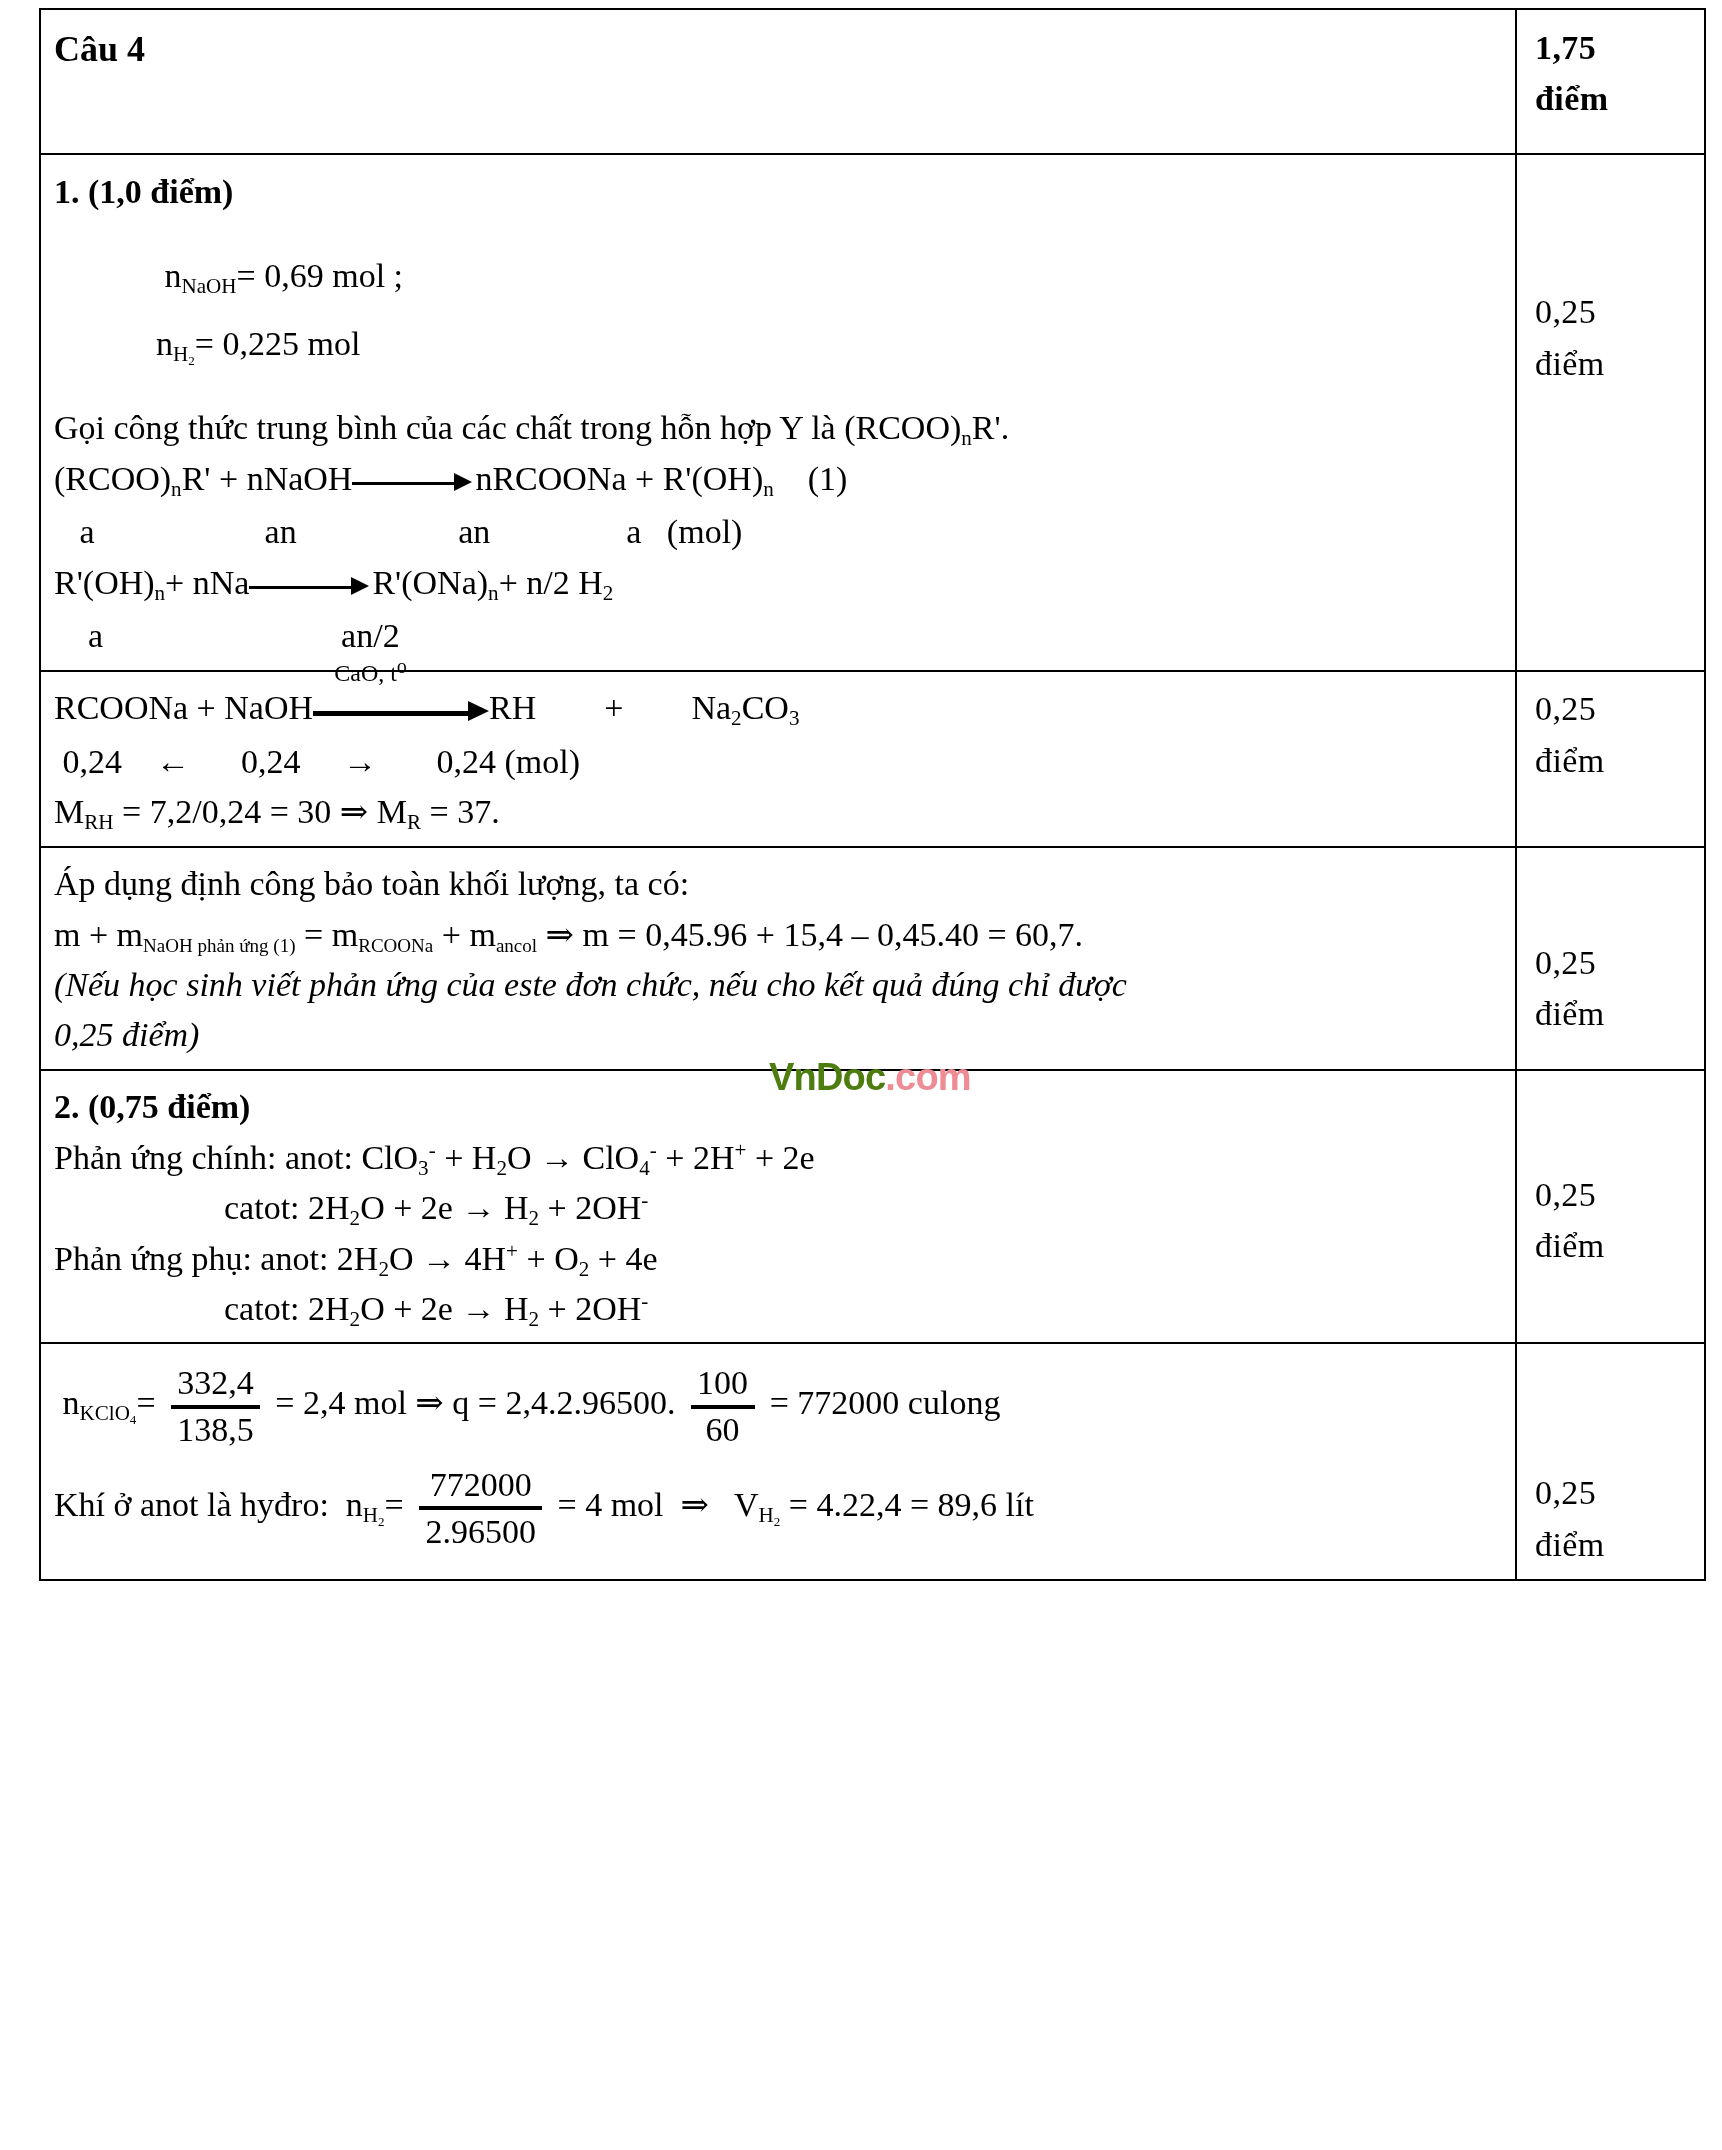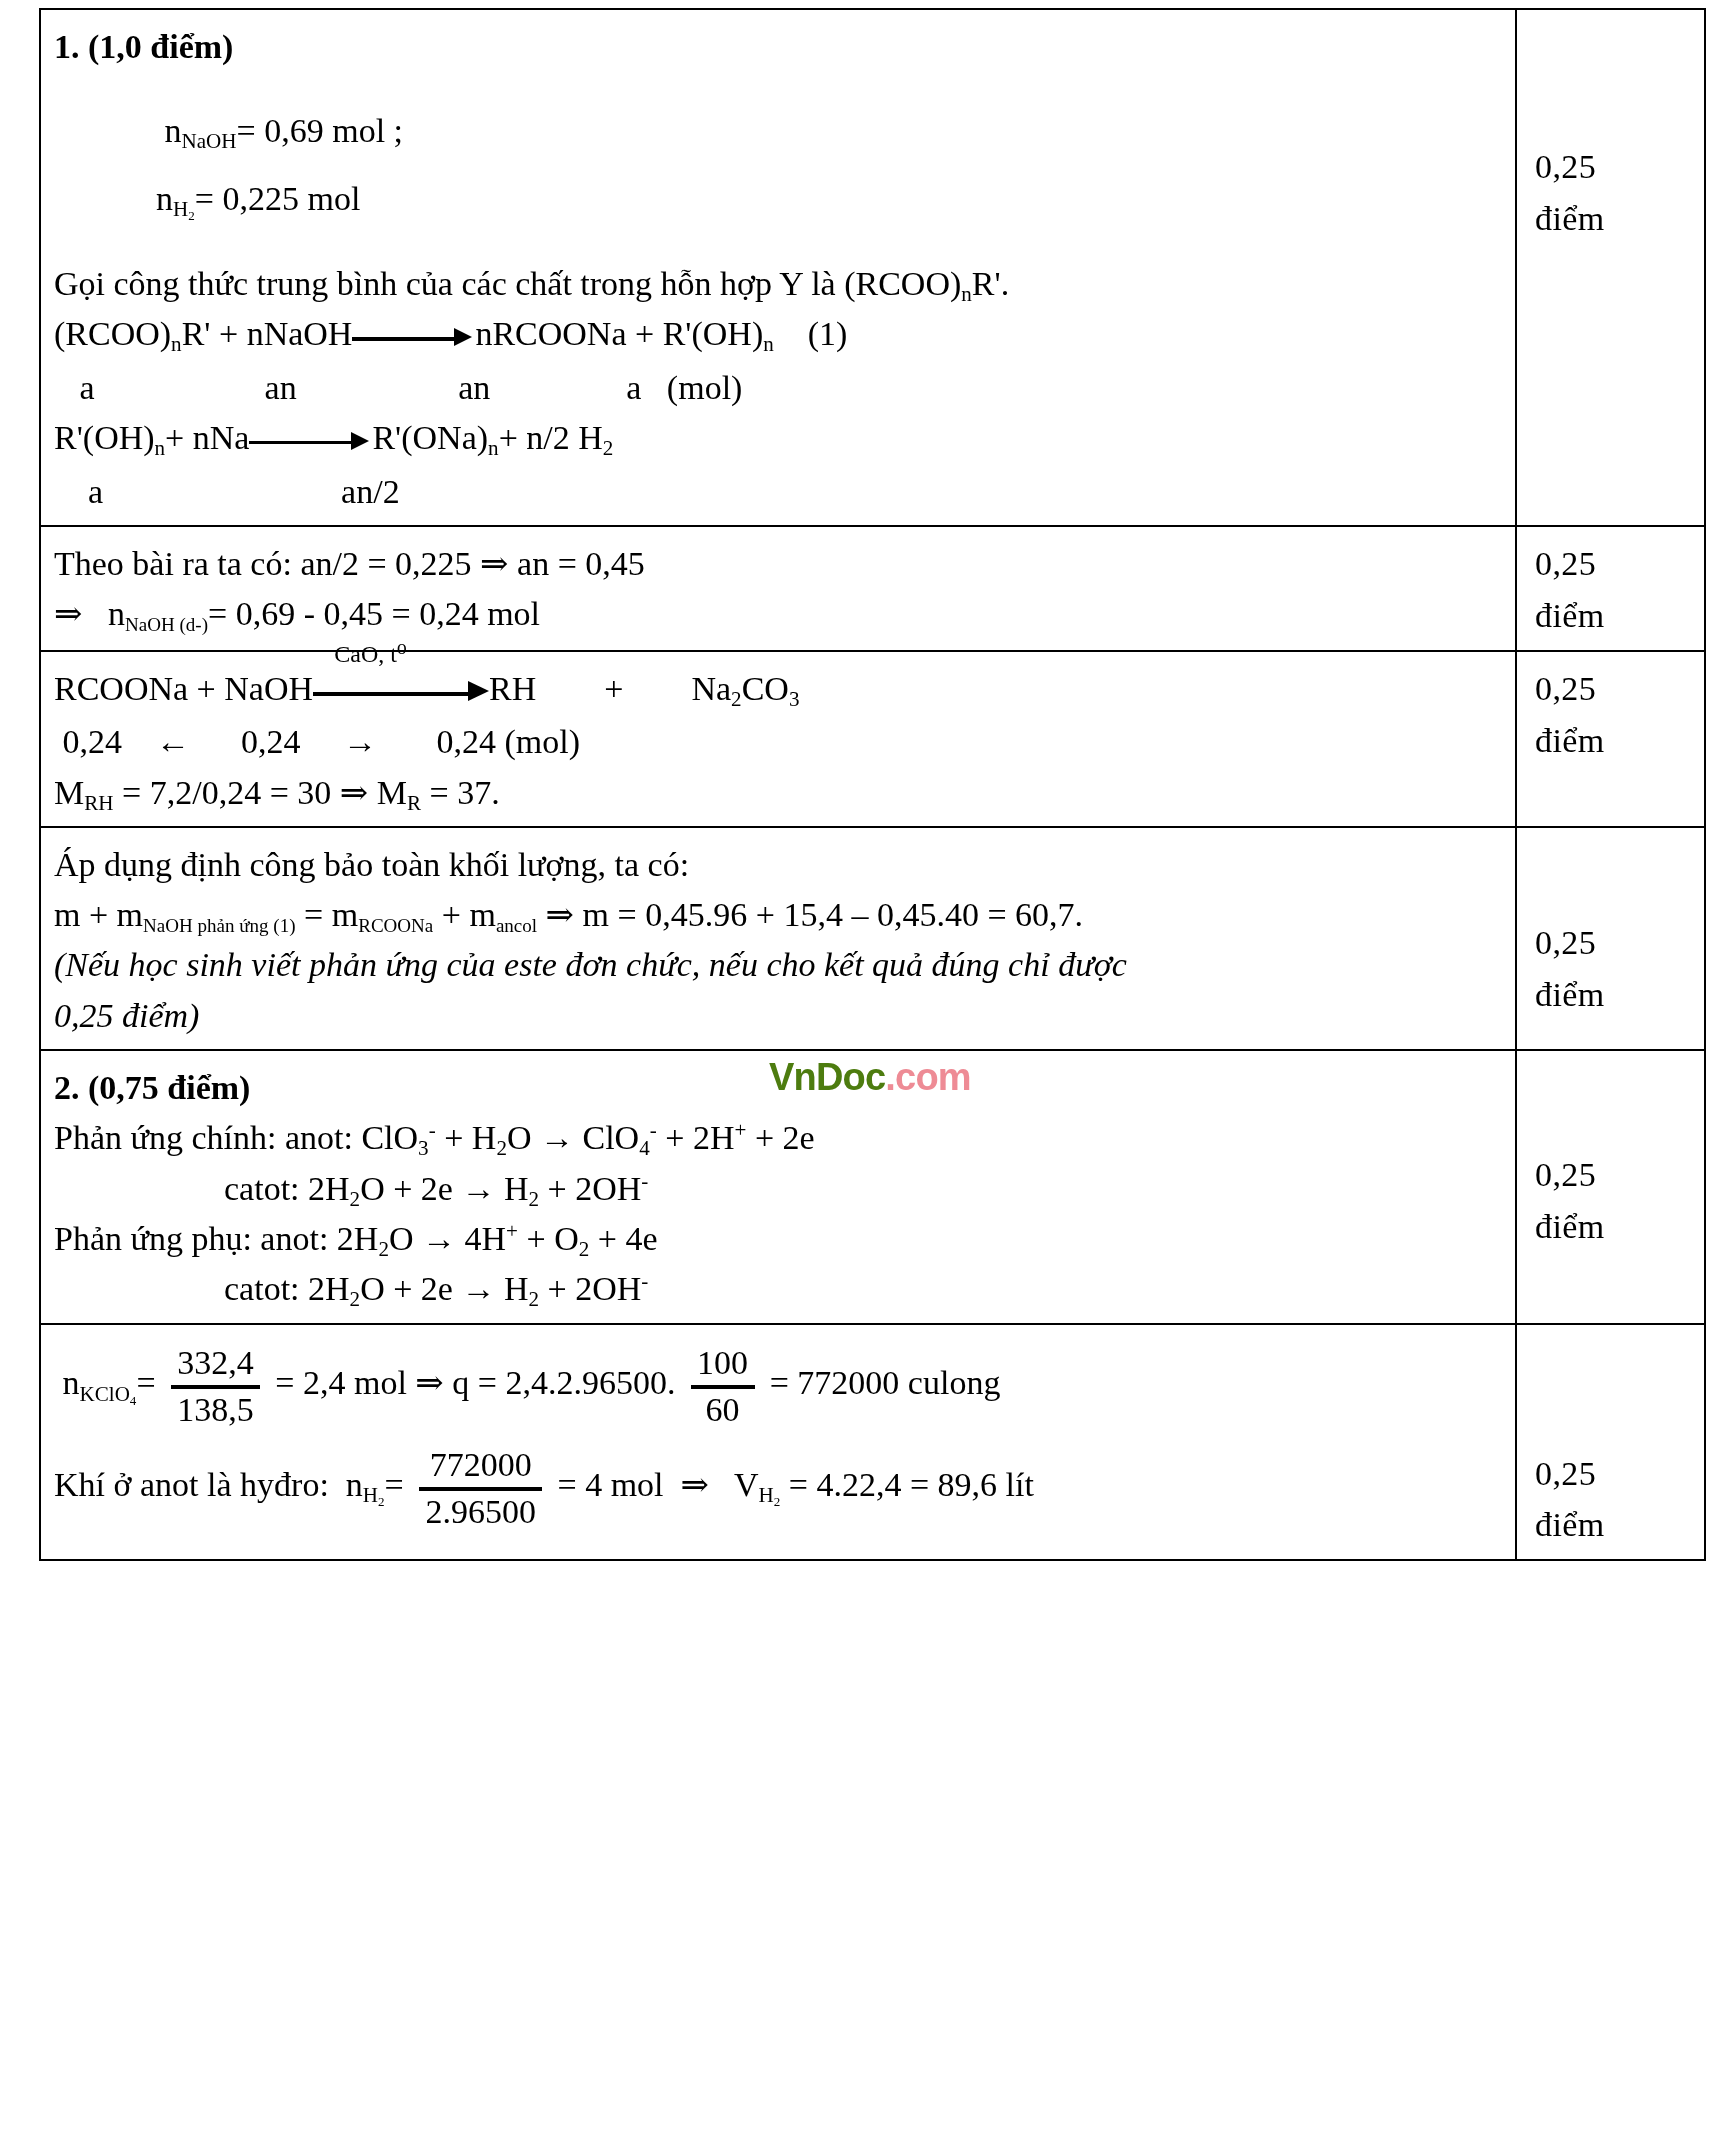--- a/index.html
+++ b/index.html
@@ -165,20 +165,29 @@
 
 <div class="page">
 
   <table class="answer-table">
     <colgroup>
       <col class="body-col">
       <col class="score-col">
     </colgroup>
     <tbody>
 
+      <tr>
+        <td class="hdr">
+          <span>Câu 4</span>
+        </td>
+        <td class="score-cell bold">
+          <span class="sc-line">1,75</span>
+          <span class="sc-line">điểm</span>
+        </td>
+      </tr>
 
       <tr>
         <td class="body-cell">
           <span class="ln b">1. (1,0 điểm)</span>
 
           <span class="ln">
             <span>&nbsp;n<sub>NaOH</sub><span>= 0,69 mol ;</span></span>
             &nbsp;&nbsp;
             <span>n<sub><span>H</span><sub>2</sub></sub><span>= 0,225 mol</span></span>
           </span>
@@ -192,30 +201,20 @@
           <span class="ln"><span>R'(OH)</span><sub>n</sub><span>+ nNa</span><span class="arrow-long"><span class="shaft"></span><span class="head"></span></span><span>R'(ONa)</span><sub>n</sub><span>+ n/2 H</span><sub>2</sub></span>
 
           <span class="ln">&nbsp;&nbsp;&nbsp;&nbsp;<span>a                            an/2</span></span>
         </td>
         <td class="score-cell mid">
           <span class="sc-line">0,25</span>
           <span class="sc-line">điểm</span>
         </td>
       </tr>
 
-      <tr>
-        <td class="body-cell">
-          <span class="ln">Theo bài ra ta có: an/2 = 0,225 ⇒ an = 0,45</span>
-          <span class="ln"><span>⇒   n</span><sub class="subsm">NaOH (d-)</sub><span>= 0,69 - 0,45 = 0,24 mol</span></span>
-        </td>
-        <td class="score-cell">
-          <span class="sc-line">0,25</span>
-          <span class="sc-line">điểm</span>
-        </td>
-      </tr>
 
       <tr>
         <td class="body-cell">
           <span class="ln"><span>RCOONa + NaOH</span><span class="arrow-cond"><span class="cond">CaO, t⁰</span><span class="shaft"></span><span class="head"></span></span><span>RH        +        Na</span><sub>2</sub><span>CO</span><sub>3</sub></span>
 
           <span class="ln"> 0,24    ←      0,24     →       0,24 (mol)</span>
 
           <span class="ln"><span>M</span><sub>RH</sub><span> = 7,2/0,24 = 30 ⇒ M</span><sub>R</sub><span> = 37.</span></span>
         </td>
         <td class="score-cell">

